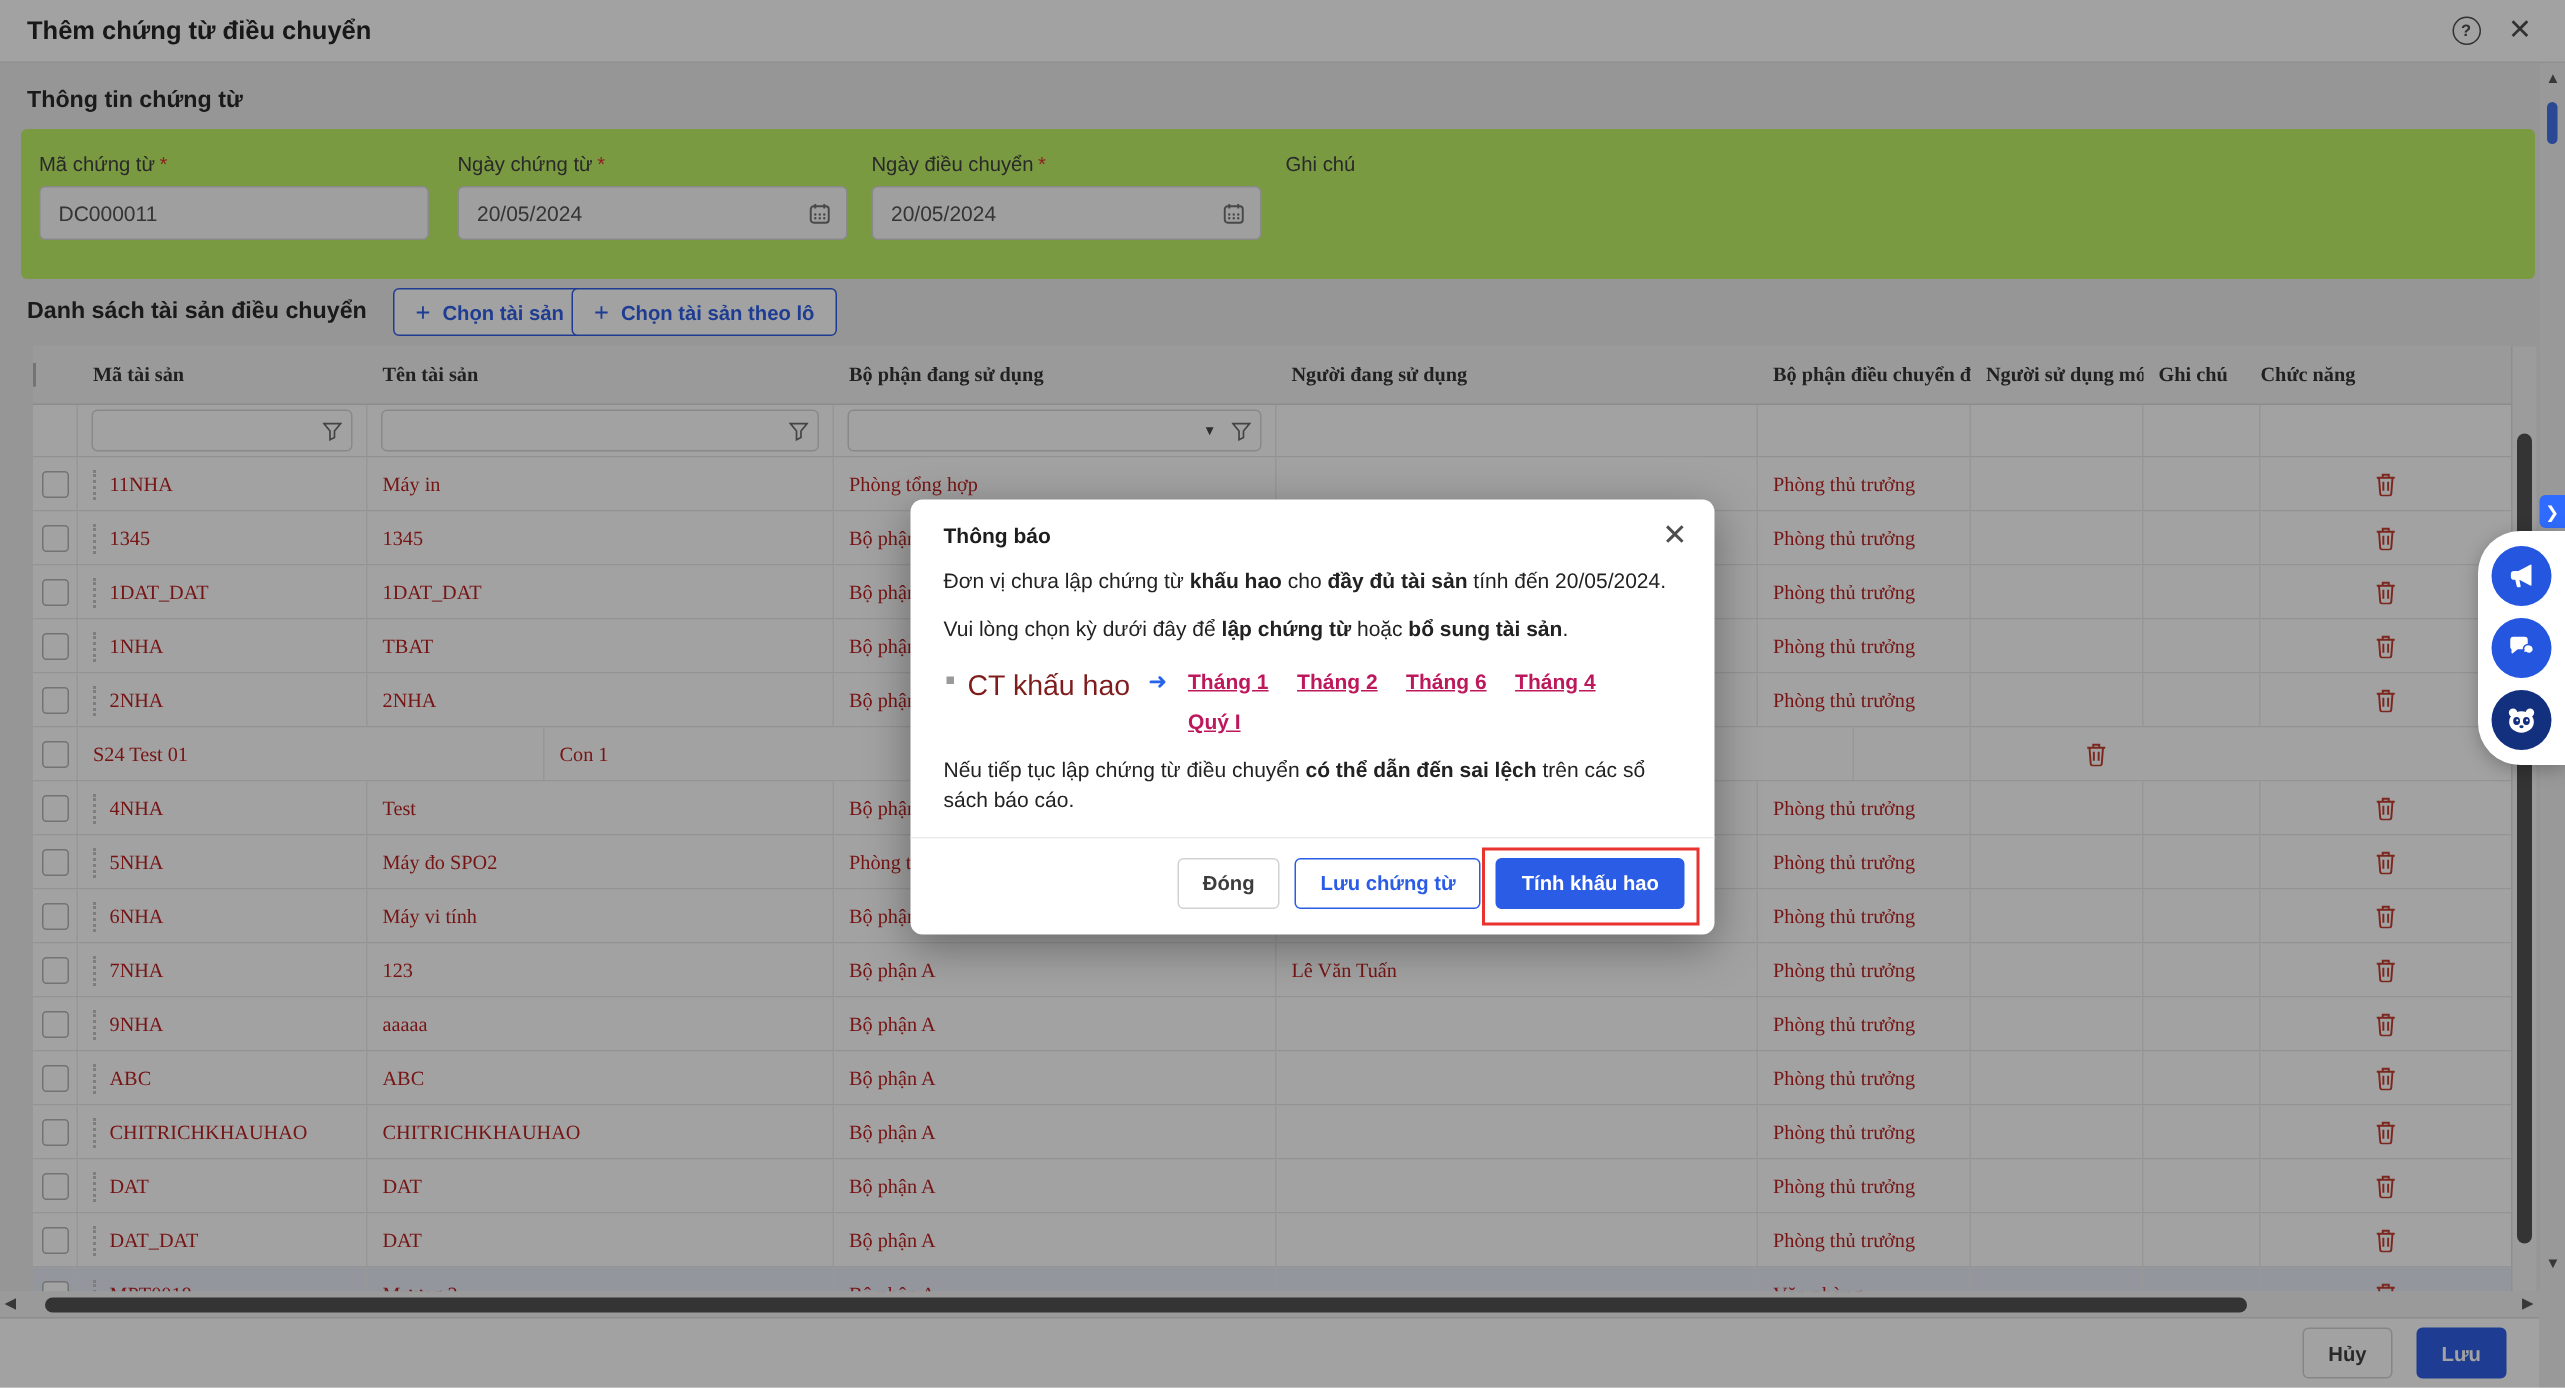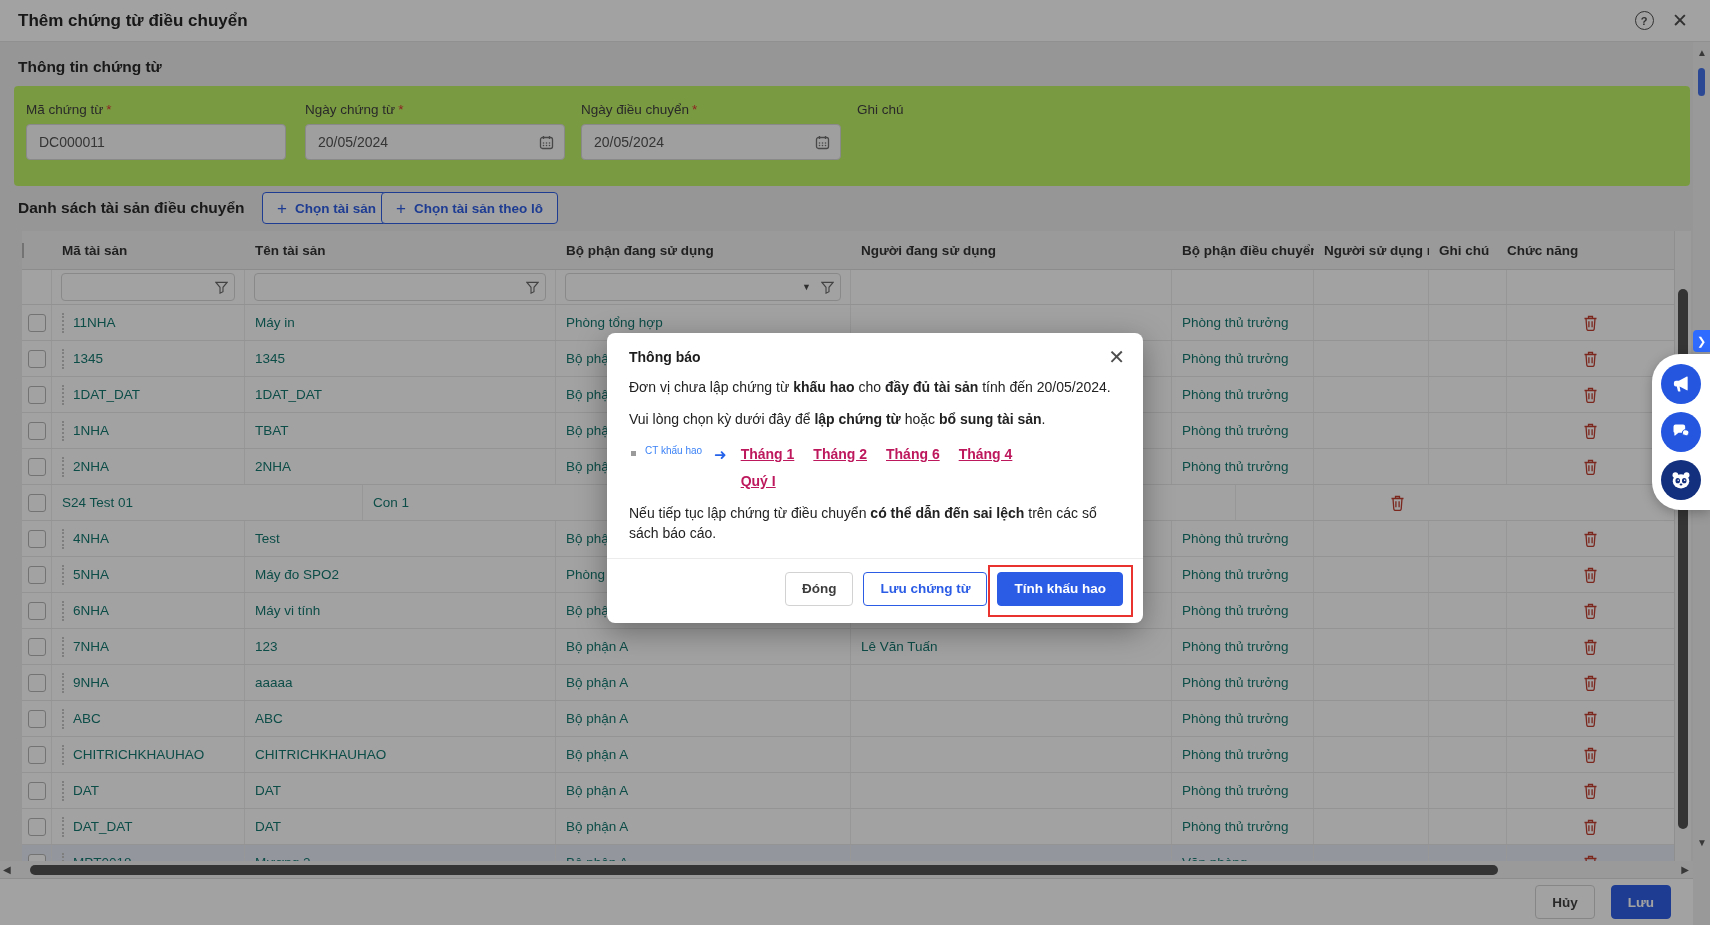--- a/index.html
+++ b/index.html
@@ -28,33 +28,33 @@
   .inp input{border:none;background:transparent;outline:none;flex:1;font:inherit;color:inherit;
     font-family:inherit;min-width:0;}
   .inp input::placeholder{color:#b4b4b4;}
   .cal-ic{color:#6f6f6f;margin-left:8px;flex:none;display:flex;}
   
   .btn-outline-blue{height:32px;border:1px solid #2b5ce6;border-radius:4px;background:#fff;
     color:#2b5ce6;font-size:13.5px;font-weight:bold;display:inline-flex;align-items:center;
     padding:0 14px;cursor:pointer;}
   .btn-outline-blue .plus{font-size:17px;font-weight:normal;margin-right:8px;line-height:1;}
   
-  .table{left:22px;top:231px;width:1652px;height:630px;background:#fff;overflow:hidden;}
+  .table{left:22px;top:231px;width:1652px;height:630px;background:#fff;overflow:hidden;font-family:Liberation Serif, serif;}
   .thead{display:flex;height:38px;background:#f2f2f2;border-bottom:1px solid #dcdcdc;
     align-items:center;font-size:13.5px;font-weight:bold;color:#303030;}
   .th{flex:none;padding-left:10px;box-sizing:border-box;white-space:nowrap;overflow:hidden;}
   .frow{display:flex;height:34px;border-bottom:1px solid #e6e6e6;align-items:center;}
   .fcell{flex:none;box-sizing:border-box;height:100%;border-right:1px solid #ececec;
     display:flex;align-items:center;padding:0 9px;}
   .fbox{height:26px;flex:1;border:1px solid #d7d7d7;border-radius:4px;background:#fff;
     display:flex;align-items:center;justify-content:flex-end;padding:0 6px;}
   .caret{font-size:9px;color:#444;margin-right:10px;}
   .funnel{display:flex;color:#666;}
   .tr{display:flex;height:35px;border-bottom:1px solid #e8e8e8;align-items:center;
-    font-size:13.5px;color:#0f766e;background:#fff;}
+    font-size:13.5px;color:#b91c1c;background:#fff;}
   .tr.hl{background:#e9ecf8;}
   .td{flex:none;box-sizing:border-box;height:100%;display:flex;align-items:center;
     padding-left:10px;border-right:1px solid #ededed;overflow:hidden;white-space:nowrap;}
   .c-check{width:30px;justify-content:center;padding-left:0;}
   .c-code{width:193px;}
   .c-name{width:311px;}
   .c-dept{width:295px;}
   .c-user{width:321px;}
   .c-dest{width:142px;}
   .c-newuser{width:115px;}
@@ -86,21 +86,21 @@
   
   .modal{left:607px;top:333px;width:536px;z-index:60;background:#fff;border-radius:8px;
     box-shadow:0 8px 30px rgba(0,0,0,.35);padding:16px 22px 0;}
   .m-title{font-size:14px;font-weight:bold;color:#1d1d1d;}
   .m-close{position:absolute;right:18px;top:14px;font-size:20px;color:#4e4e4e;cursor:pointer;line-height:1;}
   .m-body{font-size:14px;color:#222;line-height:1.45;margin-top:12px;}
   .m-body p{margin:0 0 12px;}
   .m-body b{font-weight:bold;}
   .bullet-row{display:flex;align-items:flex-start;margin:14px 0 12px;}
   .sq{width:5px;height:5px;background:#9a9a9a;margin:7px 9px 0 2px;flex:none;}
-  .b-label{font-size:10px;color:#3b82f6;flex:none;}
+  .b-label{font-size:19px;color:#7f1d1d;flex:none;}
   .b-arrow{color:#2563eb;font-size:15px;margin:0 14px 0 12px;flex:none;}
   .plinks{display:flex;flex-wrap:wrap;width:300px;column-gap:19px;row-gap:7px;}
   .plink{color:#be185d;font-weight:bold;font-size:14px;text-decoration:underline;cursor:pointer;white-space:nowrap;}
   .m-foot{border-top:1px solid #ececec;margin:14px -22px 0;padding:13px 20px 17px;
     display:flex;justify-content:flex-end;gap:10px;}
   .btn-outline2{background:#fff;border:1px solid #2b5ce6;color:#2b5ce6;}
   .annot-wrap{position:relative;}
   .annot{position:absolute;left:-9px;right:-10px;top:-7px;bottom:-11px;
     border:2.5px solid #e8332e;pointer-events:none;}
   

